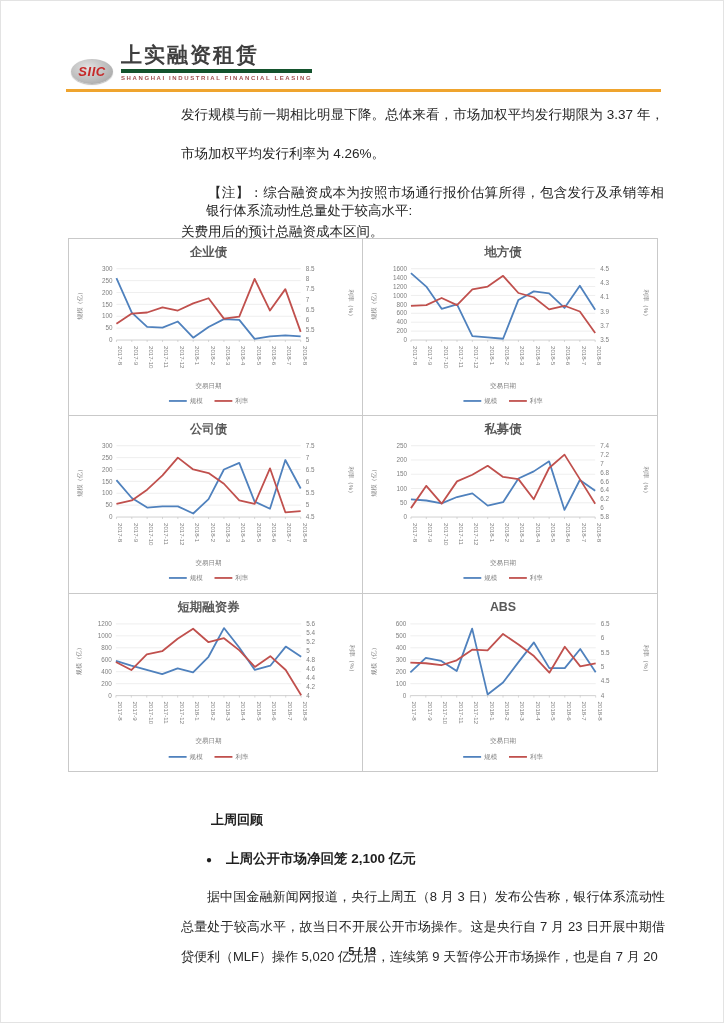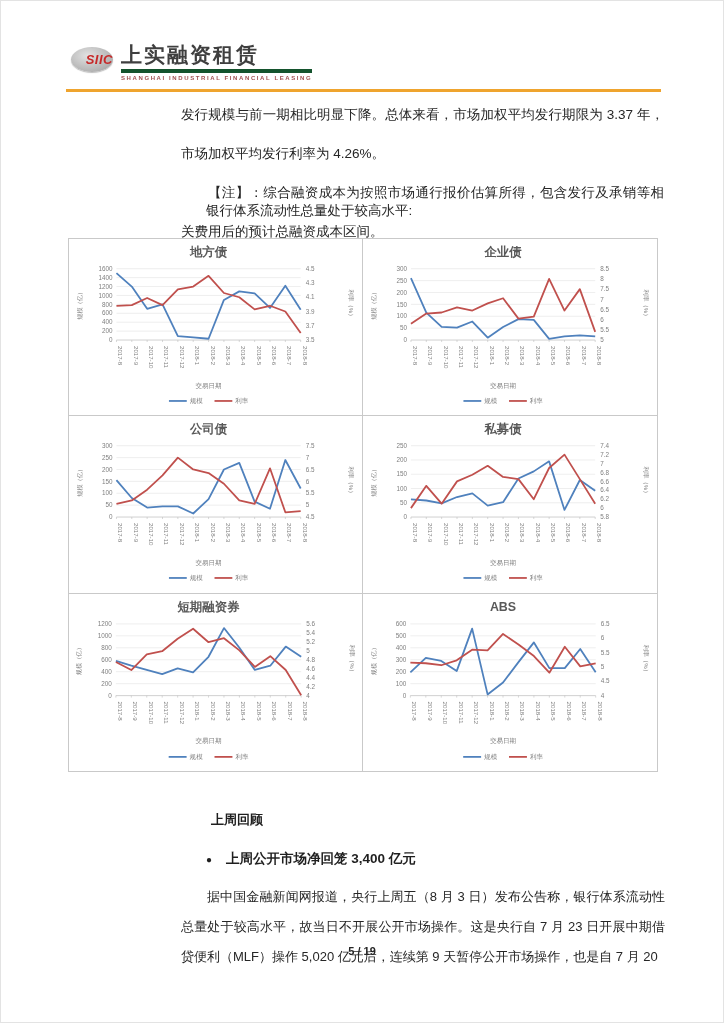--- a/index.html
+++ b/index.html
@@ -7,21 +7,21 @@
   body { font-family:"Liberation Sans","DejaVu Sans",sans-serif; }
   .page {
     position:relative; width:724px; height:1023px; margin:0 auto;
     background:#ffffff; border:1px solid #e3e3e3; overflow:hidden;
   }
   
   .logo { position:absolute; left:70px; top:42px; display:flex; align-items:flex-start; gap:8px; }
   .logo-badge {
     width:42px; height:25px; border-radius:50%;
     background:radial-gradient(ellipse at 40% 35%, #e2e2e2 0%, #b9b9b9 60%, #9b9b9b 100%);
-    display:flex; align-items:center; justify-content:flex-end; margin-top:4px;
+    display:flex; align-items:center; justify-content:center; margin-top:16px;
     box-shadow:0 1px 1px rgba(0,0,0,.25);
   }
   .logo-badge span { color:#c62828; font-weight:bold; font-style:italic; font-size:13px; letter-spacing:.5px; }
   .logo-text-wrap { display:flex; flex-direction:column; }
   .logo-name {
     font-size:21px; font-weight:bold; color:#3f3f3f; letter-spacing:2px;
     border-bottom:4px solid #14532d; padding-bottom:2px; line-height:1.15;
   }
   .logo-sub { font-size:6px; color:#a05252; letter-spacing:1.6px; margin-top:2px; font-weight:bold; }
   .gold-rule { position:absolute; left:65px; top:88px; width:595px; height:3px; }
@@ -64,20 +64,82 @@
 
   <div class="intro">
     <p>发行规模与前一期相比明显下降。总体来看，市场加权平均发行期限为 3.37 年，市场加权平均发行利率为 4.26%。</p>
     <p class="indent">【注】：综合融资成本为按照市场通行报价估算所得，包含发行及承销等相关费用后的预计总融资成本区间。</p>
   </div>
   <div class="charts-caption">银行体系流动性总量处于较高水平:</div>
 
   <div class="charts-grid">
       <div class="chart-cell">
         <svg viewBox="0 0 292 178" preserveAspectRatio="xMidYMid meet">
+          <text x="139" y="17" text-anchor="middle" font-size="12.5" font-weight="600" fill="#595959">企业债</text>
+          <line x1="46" y1="102.0" x2="232" y2="102.0" stroke="#bdbdbd" stroke-width="0.7"></line>
+          <text x="42" y="104.2" text-anchor="end" font-size="6.4" fill="#7f7f7f">0</text>
+          <line x1="46" y1="90.0" x2="232" y2="90.0" stroke="#e7e7e7" stroke-width="0.7"></line>
+          <text x="42" y="92.2" text-anchor="end" font-size="6.4" fill="#7f7f7f">50</text>
+          <line x1="46" y1="78.0" x2="232" y2="78.0" stroke="#e7e7e7" stroke-width="0.7"></line>
+          <text x="42" y="80.2" text-anchor="end" font-size="6.4" fill="#7f7f7f">100</text>
+          <line x1="46" y1="66.0" x2="232" y2="66.0" stroke="#e7e7e7" stroke-width="0.7"></line>
+          <text x="42" y="68.2" text-anchor="end" font-size="6.4" fill="#7f7f7f">150</text>
+          <line x1="46" y1="54.0" x2="232" y2="54.0" stroke="#e7e7e7" stroke-width="0.7"></line>
+          <text x="42" y="56.2" text-anchor="end" font-size="6.4" fill="#7f7f7f">200</text>
+          <line x1="46" y1="42.0" x2="232" y2="42.0" stroke="#e7e7e7" stroke-width="0.7"></line>
+          <text x="42" y="44.2" text-anchor="end" font-size="6.4" fill="#7f7f7f">250</text>
+          <line x1="46" y1="30.0" x2="232" y2="30.0" stroke="#e7e7e7" stroke-width="0.7"></line>
+          <text x="42" y="32.2" text-anchor="end" font-size="6.4" fill="#7f7f7f">300</text>
+          <text x="237" y="104.2" font-size="6.4" fill="#7f7f7f">5</text>
+          <text x="237" y="93.9" font-size="6.4" fill="#7f7f7f">5.5</text>
+          <text x="237" y="83.60000000000001" font-size="6.4" fill="#7f7f7f">6</text>
+          <text x="237" y="73.3" font-size="6.4" fill="#7f7f7f">6.5</text>
+          <text x="237" y="63.1" font-size="6.4" fill="#7f7f7f">7</text>
+          <text x="237" y="52.800000000000004" font-size="6.4" fill="#7f7f7f">7.5</text>
+          <text x="237" y="42.5" font-size="6.4" fill="#7f7f7f">8</text>
+          <text x="237" y="32.2" font-size="6.4" fill="#7f7f7f">8.5</text>
+          <line x1="46.0" y1="102" x2="46.0" y2="104" stroke="#bdbdbd" stroke-width="0.6"></line>
+          <text x="48" y="108" font-size="6.2" fill="#7f7f7f" transform="rotate(90 48 108)">2017-8</text>
+          <line x1="61.5" y1="102" x2="61.5" y2="104" stroke="#bdbdbd" stroke-width="0.6"></line>
+          <text x="63.5" y="108" font-size="6.2" fill="#7f7f7f" transform="rotate(90 63.5 108)">2017-9</text>
+          <line x1="77.0" y1="102" x2="77.0" y2="104" stroke="#bdbdbd" stroke-width="0.6"></line>
+          <text x="79" y="108" font-size="6.2" fill="#7f7f7f" transform="rotate(90 79 108)">2017-10</text>
+          <line x1="92.5" y1="102" x2="92.5" y2="104" stroke="#bdbdbd" stroke-width="0.6"></line>
+          <text x="94.5" y="108" font-size="6.2" fill="#7f7f7f" transform="rotate(90 94.5 108)">2017-11</text>
+          <line x1="108.0" y1="102" x2="108.0" y2="104" stroke="#bdbdbd" stroke-width="0.6"></line>
+          <text x="110" y="108" font-size="6.2" fill="#7f7f7f" transform="rotate(90 110 108)">2017-12</text>
+          <line x1="123.5" y1="102" x2="123.5" y2="104" stroke="#bdbdbd" stroke-width="0.6"></line>
+          <text x="125.5" y="108" font-size="6.2" fill="#7f7f7f" transform="rotate(90 125.5 108)">2018-1</text>
+          <line x1="139.0" y1="102" x2="139.0" y2="104" stroke="#bdbdbd" stroke-width="0.6"></line>
+          <text x="141" y="108" font-size="6.2" fill="#7f7f7f" transform="rotate(90 141 108)">2018-2</text>
+          <line x1="154.5" y1="102" x2="154.5" y2="104" stroke="#bdbdbd" stroke-width="0.6"></line>
+          <text x="156.5" y="108" font-size="6.2" fill="#7f7f7f" transform="rotate(90 156.5 108)">2018-3</text>
+          <line x1="170.0" y1="102" x2="170.0" y2="104" stroke="#bdbdbd" stroke-width="0.6"></line>
+          <text x="172" y="108" font-size="6.2" fill="#7f7f7f" transform="rotate(90 172 108)">2018-4</text>
+          <line x1="185.5" y1="102" x2="185.5" y2="104" stroke="#bdbdbd" stroke-width="0.6"></line>
+          <text x="187.5" y="108" font-size="6.2" fill="#7f7f7f" transform="rotate(90 187.5 108)">2018-5</text>
+          <line x1="201.0" y1="102" x2="201.0" y2="104" stroke="#bdbdbd" stroke-width="0.6"></line>
+          <text x="203" y="108" font-size="6.2" fill="#7f7f7f" transform="rotate(90 203 108)">2018-6</text>
+          <line x1="216.5" y1="102" x2="216.5" y2="104" stroke="#bdbdbd" stroke-width="0.6"></line>
+          <text x="218.5" y="108" font-size="6.2" fill="#7f7f7f" transform="rotate(90 218.5 108)">2018-7</text>
+          <line x1="232.0" y1="102" x2="232.0" y2="104" stroke="#bdbdbd" stroke-width="0.6"></line>
+          <text x="234" y="108" font-size="6.2" fill="#7f7f7f" transform="rotate(90 234 108)">2018-8</text>
+          <polyline points="46.0,39.6 61.5,74.4 77.0,88.8 92.5,89.5 108.0,83.3 123.5,99.6 139.0,88.8 154.5,80.9 170.0,81.6 185.5,100.8 201.0,98.4 216.5,97.2 232.0,98.4" fill="none" stroke="#4F81BD" stroke-width="1.8" stroke-linejoin="round"></polyline>
+          <polyline points="46.0,85.5 61.5,75.3 77.0,74.2 92.5,69.1 108.0,72.2 123.5,65.0 139.0,59.8 154.5,80.4 170.0,78.3 185.5,40.3 201.0,72.2 216.5,50.6 232.0,93.8" fill="none" stroke="#C0504D" stroke-width="1.8" stroke-linejoin="round"></polyline>
+          <text x="11" y="66" font-size="6.2" fill="#7f7f7f" text-anchor="middle" transform="rotate(-90 11 66)">规模（亿）</text>
+          <text x="281" y="66" font-size="6.2" fill="#7f7f7f" text-anchor="middle" transform="rotate(90 281 66)">利率（%）</text>
+          <text x="139" y="150" text-anchor="middle" font-size="6.6" fill="#7f7f7f">交易日期</text>
+          <line x1="99" y1="163.5" x2="117" y2="163.5" stroke="#4F81BD" stroke-width="1.8"></line>
+          <text x="120" y="166" font-size="6.6" fill="#7f7f7f">规模</text>
+          <line x1="145" y1="163.5" x2="163" y2="163.5" stroke="#C0504D" stroke-width="1.8"></line>
+          <text x="166" y="166" font-size="6.6" fill="#7f7f7f">利率</text>
+        </svg>
+      </div>
+      <div class="chart-cell">
+        <svg viewBox="0 0 292 178" preserveAspectRatio="xMidYMid meet">
           <text x="139" y="17" text-anchor="middle" font-size="12.5" font-weight="600" fill="#595959">地方债</text>
           <line x1="46" y1="102.0" x2="232" y2="102.0" stroke="#bdbdbd" stroke-width="0.7"></line>
           <text x="42" y="104.2" text-anchor="end" font-size="6.4" fill="#7f7f7f">0</text>
           <line x1="46" y1="93.0" x2="232" y2="93.0" stroke="#e7e7e7" stroke-width="0.7"></line>
           <text x="42" y="95.2" text-anchor="end" font-size="6.4" fill="#7f7f7f">200</text>
           <line x1="46" y1="84.0" x2="232" y2="84.0" stroke="#e7e7e7" stroke-width="0.7"></line>
           <text x="42" y="86.2" text-anchor="end" font-size="6.4" fill="#7f7f7f">400</text>
           <line x1="46" y1="75.0" x2="232" y2="75.0" stroke="#e7e7e7" stroke-width="0.7"></line>
           <text x="42" y="77.2" text-anchor="end" font-size="6.4" fill="#7f7f7f">600</text>
           <line x1="46" y1="66.0" x2="232" y2="66.0" stroke="#e7e7e7" stroke-width="0.7"></line>
@@ -128,97 +190,35 @@
           <text x="281" y="66" font-size="6.2" fill="#7f7f7f" text-anchor="middle" transform="rotate(90 281 66)">利率（%）</text>
           <text x="139" y="150" text-anchor="middle" font-size="6.6" fill="#7f7f7f">交易日期</text>
           <line x1="99" y1="163.5" x2="117" y2="163.5" stroke="#4F81BD" stroke-width="1.8"></line>
           <text x="120" y="166" font-size="6.6" fill="#7f7f7f">规模</text>
           <line x1="145" y1="163.5" x2="163" y2="163.5" stroke="#C0504D" stroke-width="1.8"></line>
           <text x="166" y="166" font-size="6.6" fill="#7f7f7f">利率</text>
         </svg>
       </div>
       <div class="chart-cell">
         <svg viewBox="0 0 292 178" preserveAspectRatio="xMidYMid meet">
-          <text x="139" y="17" text-anchor="middle" font-size="12.5" font-weight="600" fill="#595959">企业债</text>
+          <text x="139" y="17" text-anchor="middle" font-size="12.5" font-weight="600" fill="#595959">公司债</text>
           <line x1="46" y1="102.0" x2="232" y2="102.0" stroke="#bdbdbd" stroke-width="0.7"></line>
           <text x="42" y="104.2" text-anchor="end" font-size="6.4" fill="#7f7f7f">0</text>
           <line x1="46" y1="90.0" x2="232" y2="90.0" stroke="#e7e7e7" stroke-width="0.7"></line>
           <text x="42" y="92.2" text-anchor="end" font-size="6.4" fill="#7f7f7f">50</text>
           <line x1="46" y1="78.0" x2="232" y2="78.0" stroke="#e7e7e7" stroke-width="0.7"></line>
           <text x="42" y="80.2" text-anchor="end" font-size="6.4" fill="#7f7f7f">100</text>
           <line x1="46" y1="66.0" x2="232" y2="66.0" stroke="#e7e7e7" stroke-width="0.7"></line>
           <text x="42" y="68.2" text-anchor="end" font-size="6.4" fill="#7f7f7f">150</text>
           <line x1="46" y1="54.0" x2="232" y2="54.0" stroke="#e7e7e7" stroke-width="0.7"></line>
           <text x="42" y="56.2" text-anchor="end" font-size="6.4" fill="#7f7f7f">200</text>
           <line x1="46" y1="42.0" x2="232" y2="42.0" stroke="#e7e7e7" stroke-width="0.7"></line>
           <text x="42" y="44.2" text-anchor="end" font-size="6.4" fill="#7f7f7f">250</text>
           <line x1="46" y1="30.0" x2="232" y2="30.0" stroke="#e7e7e7" stroke-width="0.7"></line>
           <text x="42" y="32.2" text-anchor="end" font-size="6.4" fill="#7f7f7f">300</text>
-          <text x="237" y="104.2" font-size="6.4" fill="#7f7f7f">5</text>
-          <text x="237" y="93.9" font-size="6.4" fill="#7f7f7f">5.5</text>
-          <text x="237" y="83.60000000000001" font-size="6.4" fill="#7f7f7f">6</text>
-          <text x="237" y="73.3" font-size="6.4" fill="#7f7f7f">6.5</text>
-          <text x="237" y="63.1" font-size="6.4" fill="#7f7f7f">7</text>
-          <text x="237" y="52.800000000000004" font-size="6.4" fill="#7f7f7f">7.5</text>
-          <text x="237" y="42.5" font-size="6.4" fill="#7f7f7f">8</text>
-          <text x="237" y="32.2" font-size="6.4" fill="#7f7f7f">8.5</text>
-          <line x1="46.0" y1="102" x2="46.0" y2="104" stroke="#bdbdbd" stroke-width="0.6"></line>
-          <text x="48" y="108" font-size="6.2" fill="#7f7f7f" transform="rotate(90 48 108)">2017-8</text>
-          <line x1="61.5" y1="102" x2="61.5" y2="104" stroke="#bdbdbd" stroke-width="0.6"></line>
-          <text x="63.5" y="108" font-size="6.2" fill="#7f7f7f" transform="rotate(90 63.5 108)">2017-9</text>
-          <line x1="77.0" y1="102" x2="77.0" y2="104" stroke="#bdbdbd" stroke-width="0.6"></line>
-          <text x="79" y="108" font-size="6.2" fill="#7f7f7f" transform="rotate(90 79 108)">2017-10</text>
-          <line x1="92.5" y1="102" x2="92.5" y2="104" stroke="#bdbdbd" stroke-width="0.6"></line>
-          <text x="94.5" y="108" font-size="6.2" fill="#7f7f7f" transform="rotate(90 94.5 108)">2017-11</text>
-          <line x1="108.0" y1="102" x2="108.0" y2="104" stroke="#bdbdbd" stroke-width="0.6"></line>
-          <text x="110" y="108" font-size="6.2" fill="#7f7f7f" transform="rotate(90 110 108)">2017-12</text>
-          <line x1="123.5" y1="102" x2="123.5" y2="104" stroke="#bdbdbd" stroke-width="0.6"></line>
-          <text x="125.5" y="108" font-size="6.2" fill="#7f7f7f" transform="rotate(90 125.5 108)">2018-1</text>
-          <line x1="139.0" y1="102" x2="139.0" y2="104" stroke="#bdbdbd" stroke-width="0.6"></line>
-          <text x="141" y="108" font-size="6.2" fill="#7f7f7f" transform="rotate(90 141 108)">2018-2</text>
-          <line x1="154.5" y1="102" x2="154.5" y2="104" stroke="#bdbdbd" stroke-width="0.6"></line>
-          <text x="156.5" y="108" font-size="6.2" fill="#7f7f7f" transform="rotate(90 156.5 108)">2018-3</text>
-          <line x1="170.0" y1="102" x2="170.0" y2="104" stroke="#bdbdbd" stroke-width="0.6"></line>
-          <text x="172" y="108" font-size="6.2" fill="#7f7f7f" transform="rotate(90 172 108)">2018-4</text>
-          <line x1="185.5" y1="102" x2="185.5" y2="104" stroke="#bdbdbd" stroke-width="0.6"></line>
-          <text x="187.5" y="108" font-size="6.2" fill="#7f7f7f" transform="rotate(90 187.5 108)">2018-5</text>
-          <line x1="201.0" y1="102" x2="201.0" y2="104" stroke="#bdbdbd" stroke-width="0.6"></line>
-          <text x="203" y="108" font-size="6.2" fill="#7f7f7f" transform="rotate(90 203 108)">2018-6</text>
-          <line x1="216.5" y1="102" x2="216.5" y2="104" stroke="#bdbdbd" stroke-width="0.6"></line>
-          <text x="218.5" y="108" font-size="6.2" fill="#7f7f7f" transform="rotate(90 218.5 108)">2018-7</text>
-          <line x1="232.0" y1="102" x2="232.0" y2="104" stroke="#bdbdbd" stroke-width="0.6"></line>
-          <text x="234" y="108" font-size="6.2" fill="#7f7f7f" transform="rotate(90 234 108)">2018-8</text>
-          <polyline points="46.0,39.6 61.5,74.4 77.0,88.8 92.5,89.5 108.0,83.3 123.5,99.6 139.0,88.8 154.5,80.9 170.0,81.6 185.5,100.8 201.0,98.4 216.5,97.2 232.0,98.4" fill="none" stroke="#4F81BD" stroke-width="1.8" stroke-linejoin="round"></polyline>
-          <polyline points="46.0,85.5 61.5,75.3 77.0,74.2 92.5,69.1 108.0,72.2 123.5,65.0 139.0,59.8 154.5,80.4 170.0,78.3 185.5,40.3 201.0,72.2 216.5,50.6 232.0,93.8" fill="none" stroke="#C0504D" stroke-width="1.8" stroke-linejoin="round"></polyline>
-          <text x="11" y="66" font-size="6.2" fill="#7f7f7f" text-anchor="middle" transform="rotate(-90 11 66)">规模（亿）</text>
-          <text x="281" y="66" font-size="6.2" fill="#7f7f7f" text-anchor="middle" transform="rotate(90 281 66)">利率（%）</text>
-          <text x="139" y="150" text-anchor="middle" font-size="6.6" fill="#7f7f7f">交易日期</text>
-          <line x1="99" y1="163.5" x2="117" y2="163.5" stroke="#4F81BD" stroke-width="1.8"></line>
-          <text x="120" y="166" font-size="6.6" fill="#7f7f7f">规模</text>
-          <line x1="145" y1="163.5" x2="163" y2="163.5" stroke="#C0504D" stroke-width="1.8"></line>
-          <text x="166" y="166" font-size="6.6" fill="#7f7f7f">利率</text>
-        </svg>
-      </div>
-      <div class="chart-cell">
-        <svg viewBox="0 0 292 178" preserveAspectRatio="xMidYMid meet">
-          <text x="139" y="17" text-anchor="middle" font-size="12.5" font-weight="600" fill="#595959">公司债</text>
-          <line x1="46" y1="102.0" x2="232" y2="102.0" stroke="#bdbdbd" stroke-width="0.7"></line>
-          <text x="42" y="104.2" text-anchor="end" font-size="6.4" fill="#7f7f7f">0</text>
-          <line x1="46" y1="90.0" x2="232" y2="90.0" stroke="#e7e7e7" stroke-width="0.7"></line>
-          <text x="42" y="92.2" text-anchor="end" font-size="6.4" fill="#7f7f7f">50</text>
-          <line x1="46" y1="78.0" x2="232" y2="78.0" stroke="#e7e7e7" stroke-width="0.7"></line>
-          <text x="42" y="80.2" text-anchor="end" font-size="6.4" fill="#7f7f7f">100</text>
-          <line x1="46" y1="66.0" x2="232" y2="66.0" stroke="#e7e7e7" stroke-width="0.7"></line>
-          <text x="42" y="68.2" text-anchor="end" font-size="6.4" fill="#7f7f7f">150</text>
-          <line x1="46" y1="54.0" x2="232" y2="54.0" stroke="#e7e7e7" stroke-width="0.7"></line>
-          <text x="42" y="56.2" text-anchor="end" font-size="6.4" fill="#7f7f7f">200</text>
-          <line x1="46" y1="42.0" x2="232" y2="42.0" stroke="#e7e7e7" stroke-width="0.7"></line>
-          <text x="42" y="44.2" text-anchor="end" font-size="6.4" fill="#7f7f7f">250</text>
-          <line x1="46" y1="30.0" x2="232" y2="30.0" stroke="#e7e7e7" stroke-width="0.7"></line>
-          <text x="42" y="32.2" text-anchor="end" font-size="6.4" fill="#7f7f7f">300</text>
           <text x="237" y="104.2" font-size="6.4" fill="#7f7f7f">4.5</text>
           <text x="237" y="92.2" font-size="6.4" fill="#7f7f7f">5</text>
           <text x="237" y="80.2" font-size="6.4" fill="#7f7f7f">5.5</text>
           <text x="237" y="68.2" font-size="6.4" fill="#7f7f7f">6</text>
           <text x="237" y="56.2" font-size="6.4" fill="#7f7f7f">6.5</text>
           <text x="237" y="44.2" font-size="6.4" fill="#7f7f7f">7</text>
           <text x="237" y="32.2" font-size="6.4" fill="#7f7f7f">7.5</text>
           <line x1="46.0" y1="102" x2="46.0" y2="104" stroke="#bdbdbd" stroke-width="0.6"></line>
           <text x="48" y="108" font-size="6.2" fill="#7f7f7f" transform="rotate(90 48 108)">2017-8</text>
           <line x1="61.5" y1="102" x2="61.5" y2="104" stroke="#bdbdbd" stroke-width="0.6"></line>
@@ -438,19 +438,19 @@
           <text x="120" y="166" font-size="6.6" fill="#7f7f7f">规模</text>
           <line x1="145" y1="163.5" x2="163" y2="163.5" stroke="#C0504D" stroke-width="1.8"></line>
           <text x="166" y="166" font-size="6.6" fill="#7f7f7f">利率</text>
         </svg>
       </div>
     </div>
 
   <div class="review-heading">上周回顾</div>
   <div class="review-bullet">
     <span class="marker">●</span>
-    <span>上周公开市场净回笼 3,400 亿元</span>
+    <span>上周公开市场净回笼 2,100 亿元</span>
   </div>
   <div class="review-para">据中国金融新闻网报道，央行上周五（8 月 3 日）发布公告称，银行体系流动性总量处于较高水平，故当日不开展公开市场操作。这是央行自 7 月 23 日开展中期借贷便利（MLF）操作 5,020 亿元后，连续第 9 天暂停公开市场操作，也是自 7 月 20</div>
 
   <div class="footer-page">5 / 19</div>
 
 </div>
 
 </body></html>

